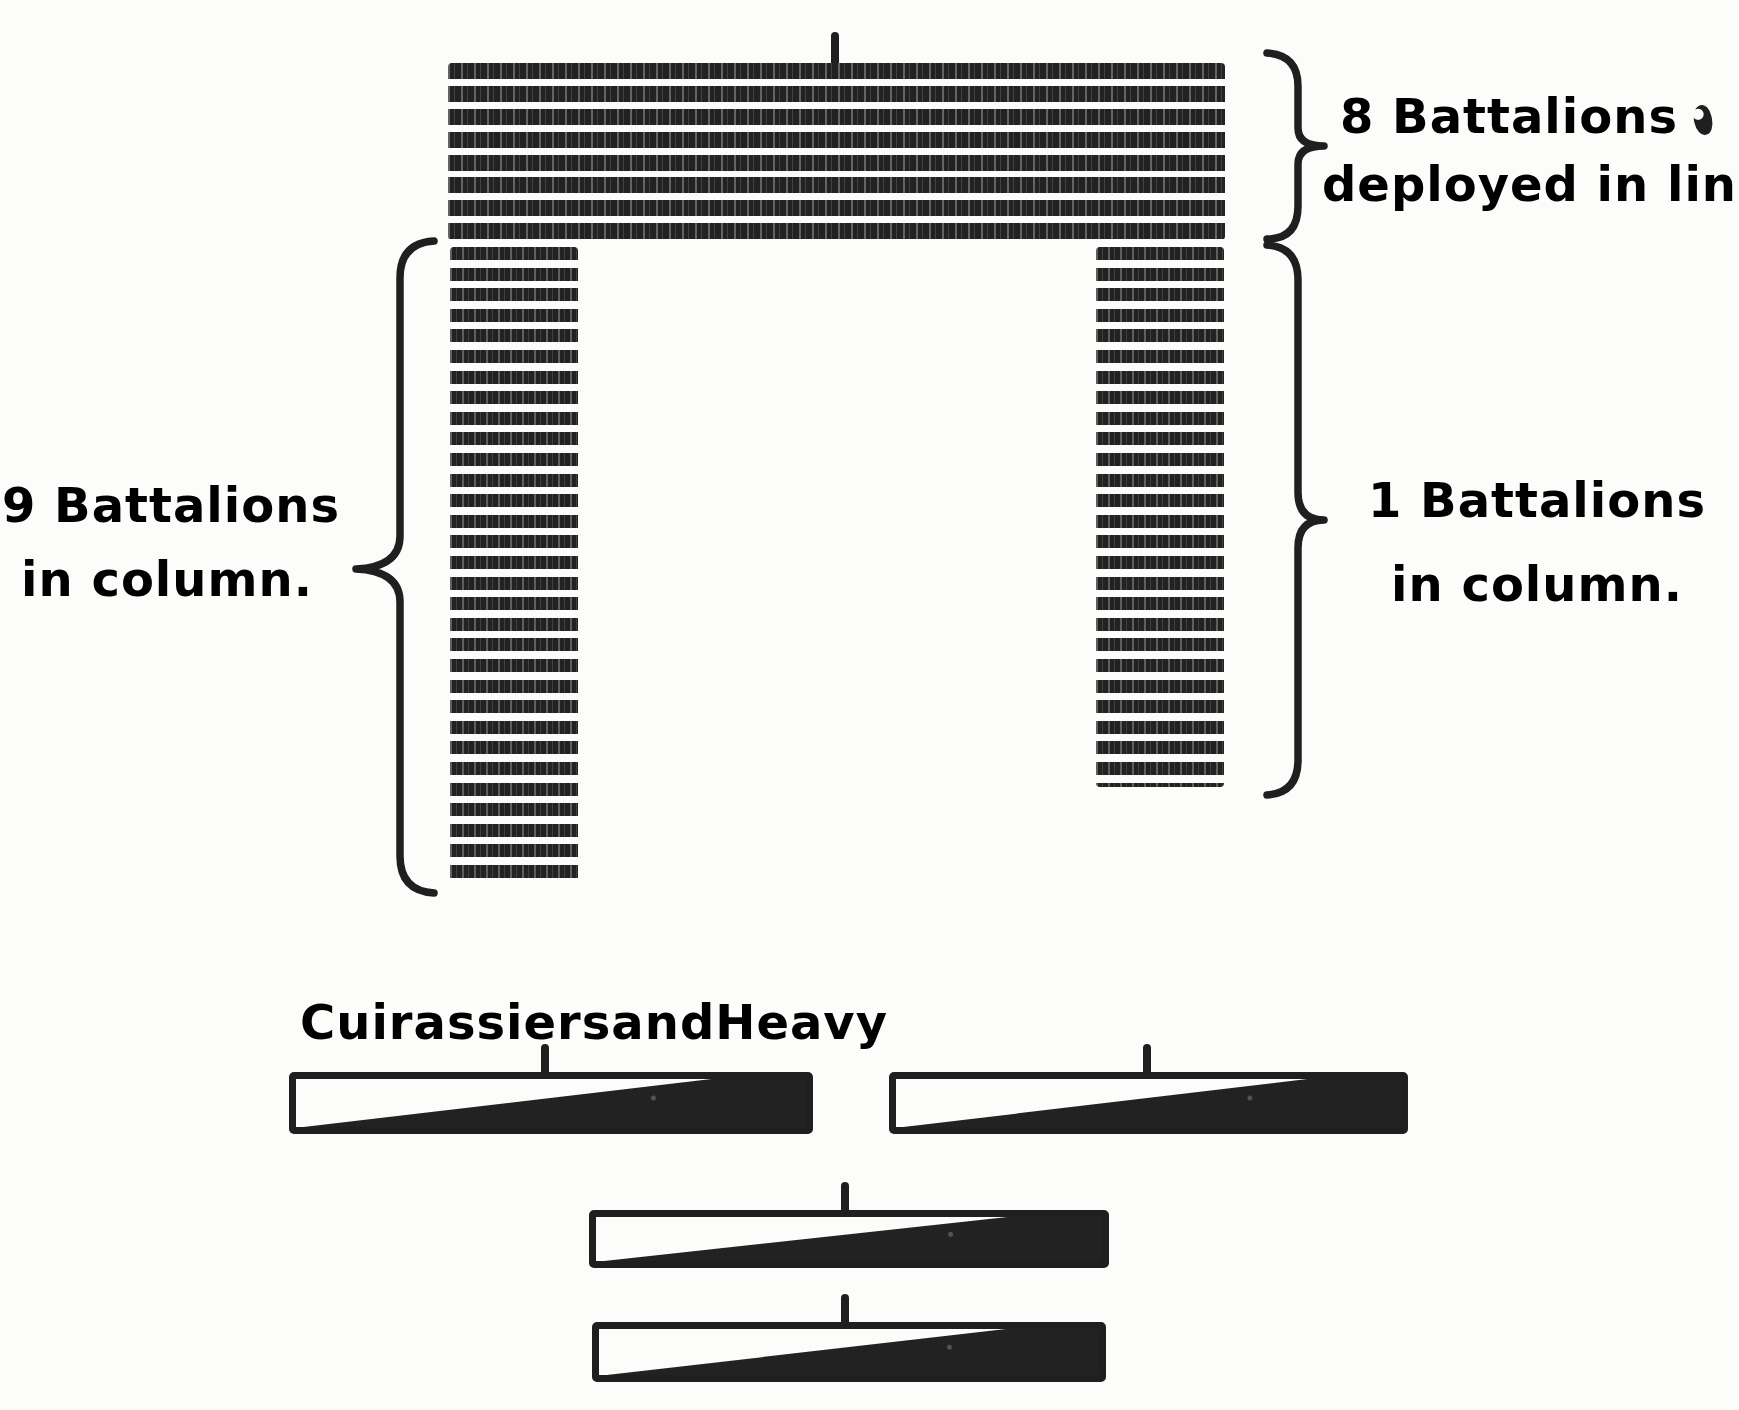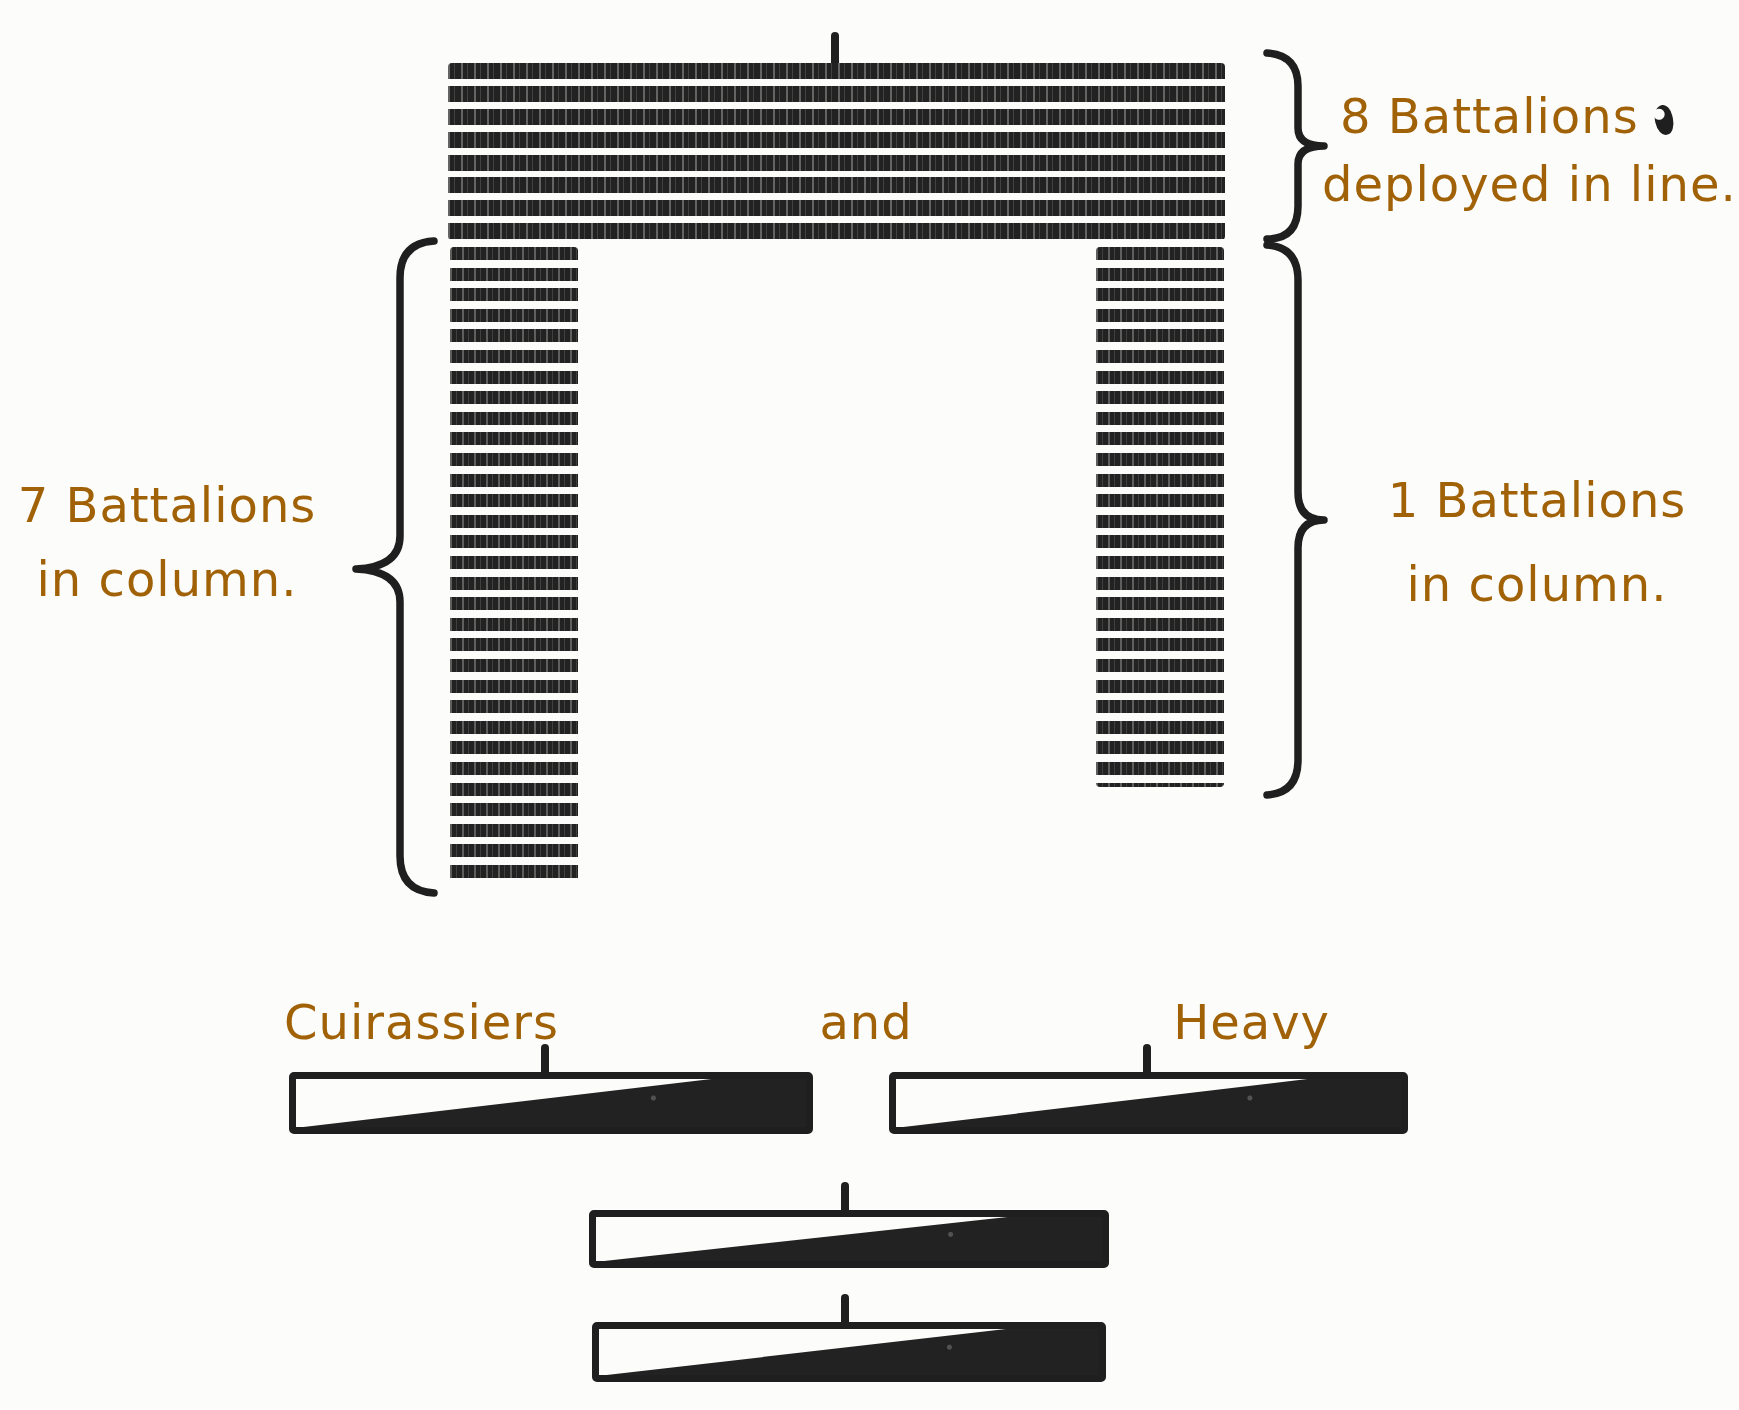--- a/index.html
+++ b/index.html
@@ -38,24 +38,24 @@
   
   .tick {
     width: 8px; height: 32px;
     background: #1f1f1f;
     border-radius: 4px 4px 1px 1px;
   }
 
   
   .lbl {
     font-size: 48px;
-    font-weight: normal;
+    font-weight: bold;
     letter-spacing: 1px;
     white-space: nowrap;
-    color: #a16207;
+    color: #000000;
   }
   .lbl-center { text-align: center; }
 
   
   .wedge {
     border: 7px solid #1f1f1f;
     background: #fcfcfa;
     border-radius: 5px;
     overflow: hidden;
   }
@@ -83,23 +83,23 @@
   svg.brace { display: block; overflow: visible; }
   svg.brace path {
     fill: none;
     stroke: #1f1f1f;
     stroke-width: 7.5;
     stroke-linecap: round;
     stroke-linejoin: round;
   }
 
   .cav-title-row {
-    left: 284px; top: 994px; width: 1046px;
+    left: 300px; top: 994px; width: 1046px;
     display: flex;
-    justify-content: space-between;
+    justify-content: flex-start;
     align-items: baseline;
   }
 </style>
 </head>
 <body>
 
 <div id="canvas">
 
   <div class="abs tick" style="left:831px; top:32px;"></div>
 
@@ -114,21 +114,21 @@
   </div>
   <div class="abs lbl" style="left:1322px; top:156px;">deployed in line.</div>
 
   <div class="abs col-block col-left"></div>
 
   <svg class="abs brace" style="left:348px; top:236px;" width="90" height="662" viewBox="0 0 90 662">
     <path d="M 86 5 Q 52 7 52 42 L 52 300 Q 52 331 8 333 Q 52 335 52 366 L 52 620 Q 52 655 86 657"></path>
   </svg>
 
   <div class="abs lbl lbl-center" style="left:2px; top:468px; width:330px; line-height:74px;">
-    <div>7 Battalions</div>
+    <div>9 Battalions</div>
     <div>in column.</div>
   </div>
 
   <div class="abs col-block col-right"></div>
 
   <svg class="abs brace" style="left:1262px; top:240px;" width="70" height="560" viewBox="0 0 70 560">
     <path d="M 5 5 Q 36 7 36 40 L 36 252 Q 36 280 62 280 Q 36 280 36 308 L 36 520 Q 36 553 5 555"></path>
   </svg>
 
   <div class="abs lbl lbl-center" style="left:1352px; top:458px; width:370px; line-height:84px;">

